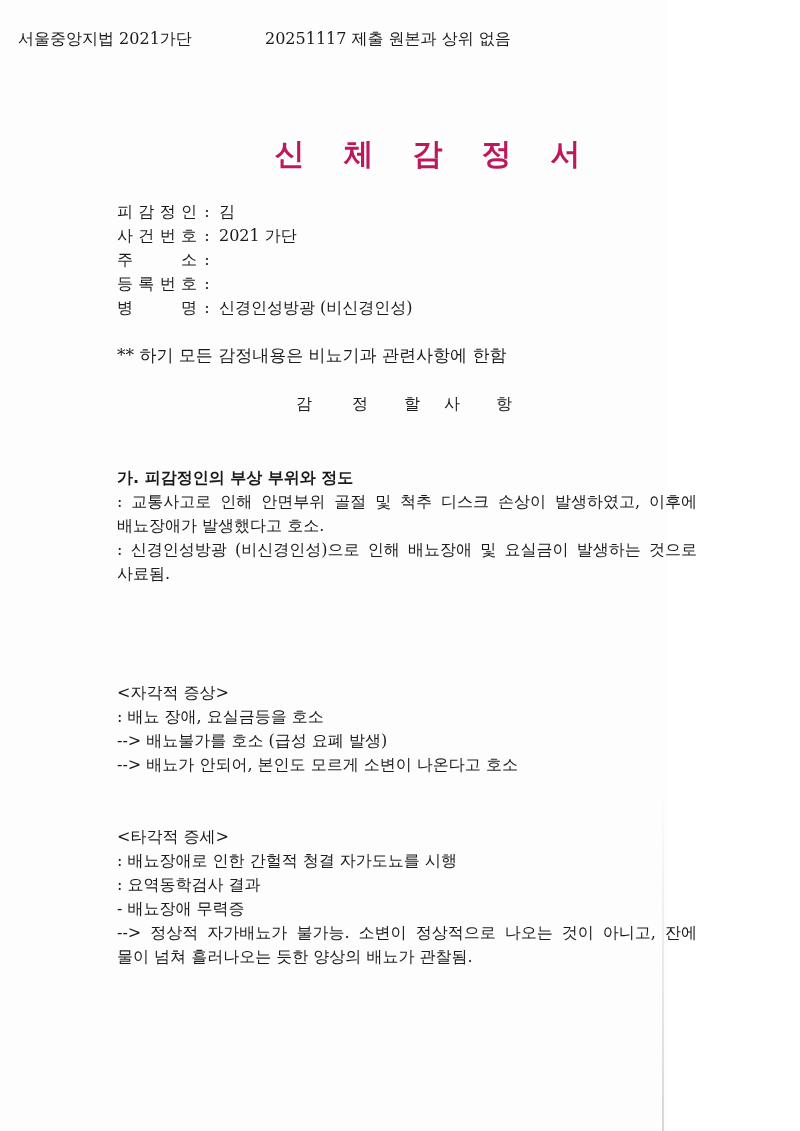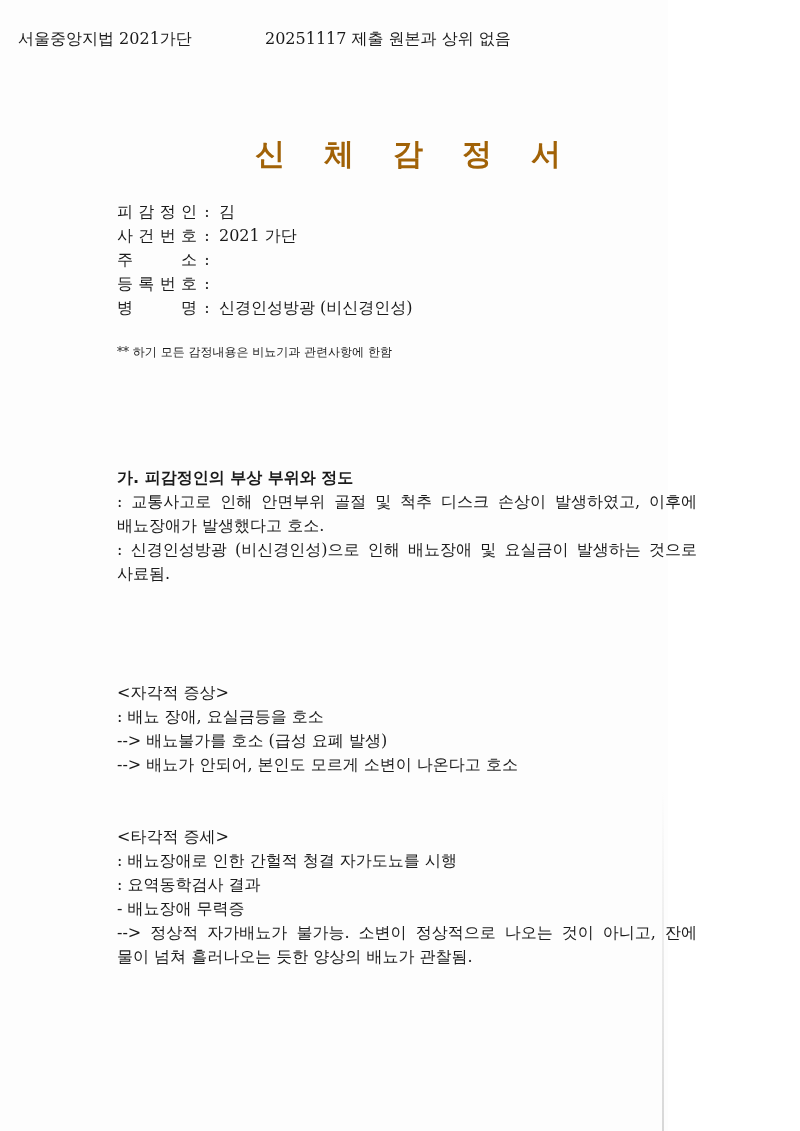--- a/index.html
+++ b/index.html
@@ -29,22 +29,23 @@
     }
     .header-right {
       left: 265px; top: 29px;
       font-size: 16px;
     }
     .title {
       left: 255px; top: 134px;
       font-family: "DejaVu Sans", "Liberation Sans", sans-serif;
       font-weight: bold;
       font-size: 30px;
-      color: #a16207;
+      color: #be185d;
       word-spacing: 0;
+      text-align: center;
     }
     .title span {
       display: inline-block;
       width: 69px;
     }
     .info {
       left: 117px; top: 200px;
       font-size: 16px;
       line-height: 24px;
     }
@@ -55,21 +56,21 @@
       justify-content: space-between;
     }
     .info-colon {
       width: 16px;
       text-align: center;
       margin-left: 2px;
       margin-right: 4px;
     }
     .note {
       left: 117px; top: 344px;
-      font-size: 12px;
+      font-size: 17px;
     }
     .subtitle {
       left: 296px; top: 394px;
       font-size: 16px;
     }
     .subtitle span { display: inline-block; }
     .section {
       left: 117px;
       width: 580px;
       font-size: 16px;
@@ -156,20 +157,23 @@
         <span>병</span>
           <span>명</span>
       </span>
       <span class="info-colon">:</span>
       <span>신경인성방광 (비신경인성)</span>
     </div>
   </div>
 
   <div class="abs note">** 하기 모든 감정내용은 비뇨기과 관련사항에 한함</div>
 
+  <div class="abs subtitle">
+    <span style="width:56px">감</span><span style="width:52px">정</span><span style="width:40px">할</span><span style="width:52px">사</span><span>항</span>
+  </div>
 
   <div class="abs section sec-a">
     <div class="heading">가. 피감정인의 부상 부위와 정도</div>
     <div class="justify">: 교통사고로 인해 안면부위 골절 및 척추 디스크 손상이 발생하였고, 이후에 배뇨장애가 발생했다고 호소.</div>
     <div class="justify">: 신경인성방광 (비신경인성)으로 인해 배뇨장애 및 요실금이 발생하는 것으로 사료됨.</div>
   </div>
 
   <div class="abs section sec-b">
     <div class="line">&lt;자각적 증상&gt;</div>
     <div class="line">: 배뇨 장애, 요실금등을 호소</div>

